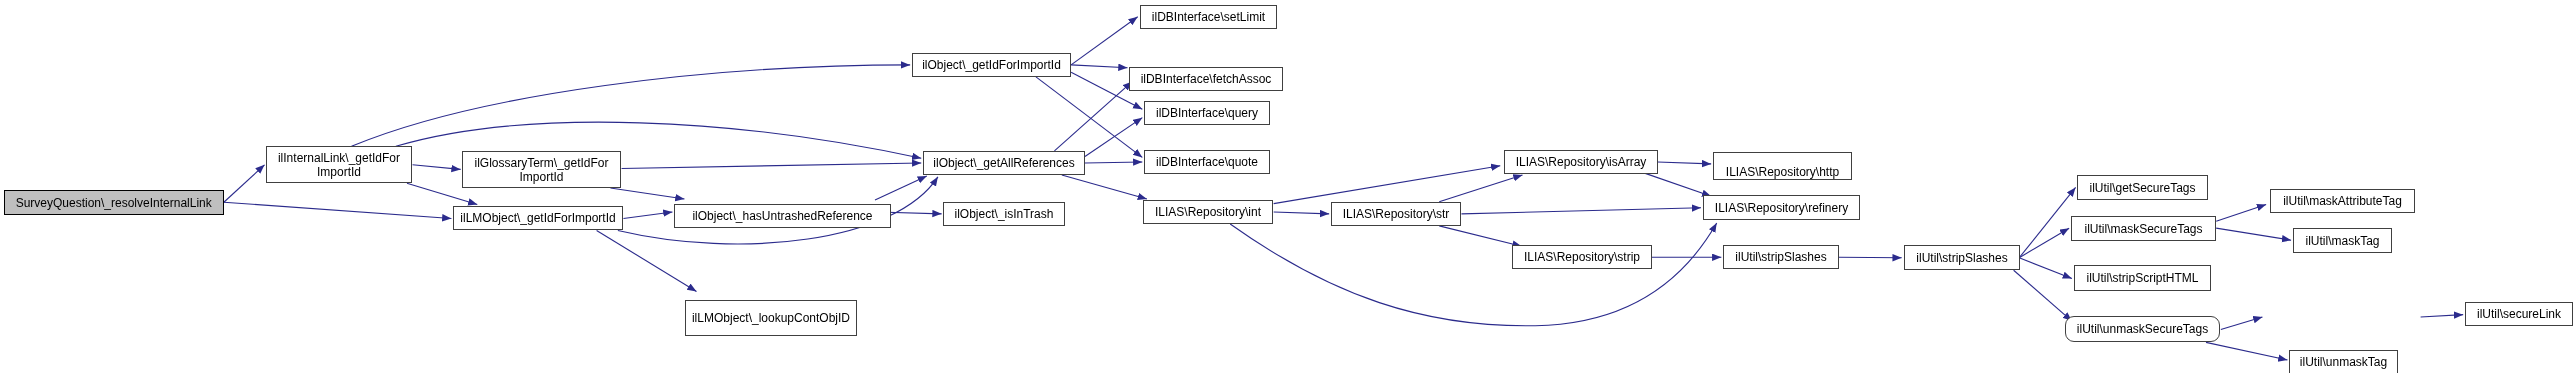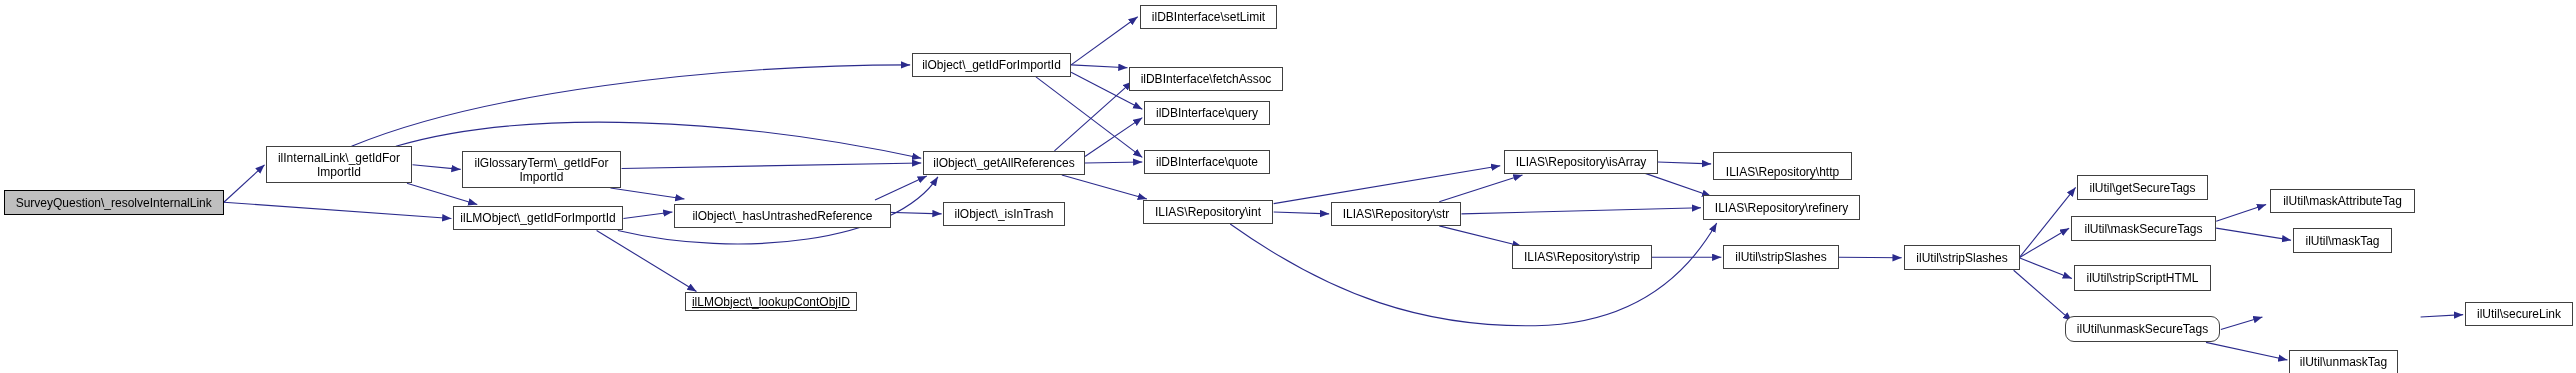--- a/index.html
+++ b/index.html
@@ -130,21 +130,21 @@
     </div>
     <div class="node" style="left: 923px; top: 151px; width: 162px; height: 24px;">
       <span>ilObject\_getAllReferences</span>
     </div>
     <div class="node" style="left: 674px; top: 204px; width: 217px; height: 24px;">
       <span>ilObject\_hasUntrashedReference</span>
     </div>
     <div class="node" style="left: 943px; top: 202px; width: 122px; height: 24px;">
       <span>ilObject\_isInTrash</span>
     </div>
-    <div class="node" style="left: 685px; top: 292px; width: 172px; height: 19px; text-decoration: underline;">
+    <div class="node" style="left: 685px; top: 300px; width: 172px; height: 36px;">
       <span>ilLMObject\_lookupContObjID</span>
     </div>
     <div class="node" style="left: 1143px; top: 200px; width: 130px; height: 24px;">
       <span>ILIAS\Repository\int</span>
     </div>
     <div class="node" style="left: 1331px; top: 202px; width: 130px; height: 24px;">
       <span>ILIAS\Repository\str</span>
     </div>
     <div class="node" style="left: 1504px; top: 150px; width: 154px; height: 24px;">
       <span>ILIAS\Repository\isArray</span>

